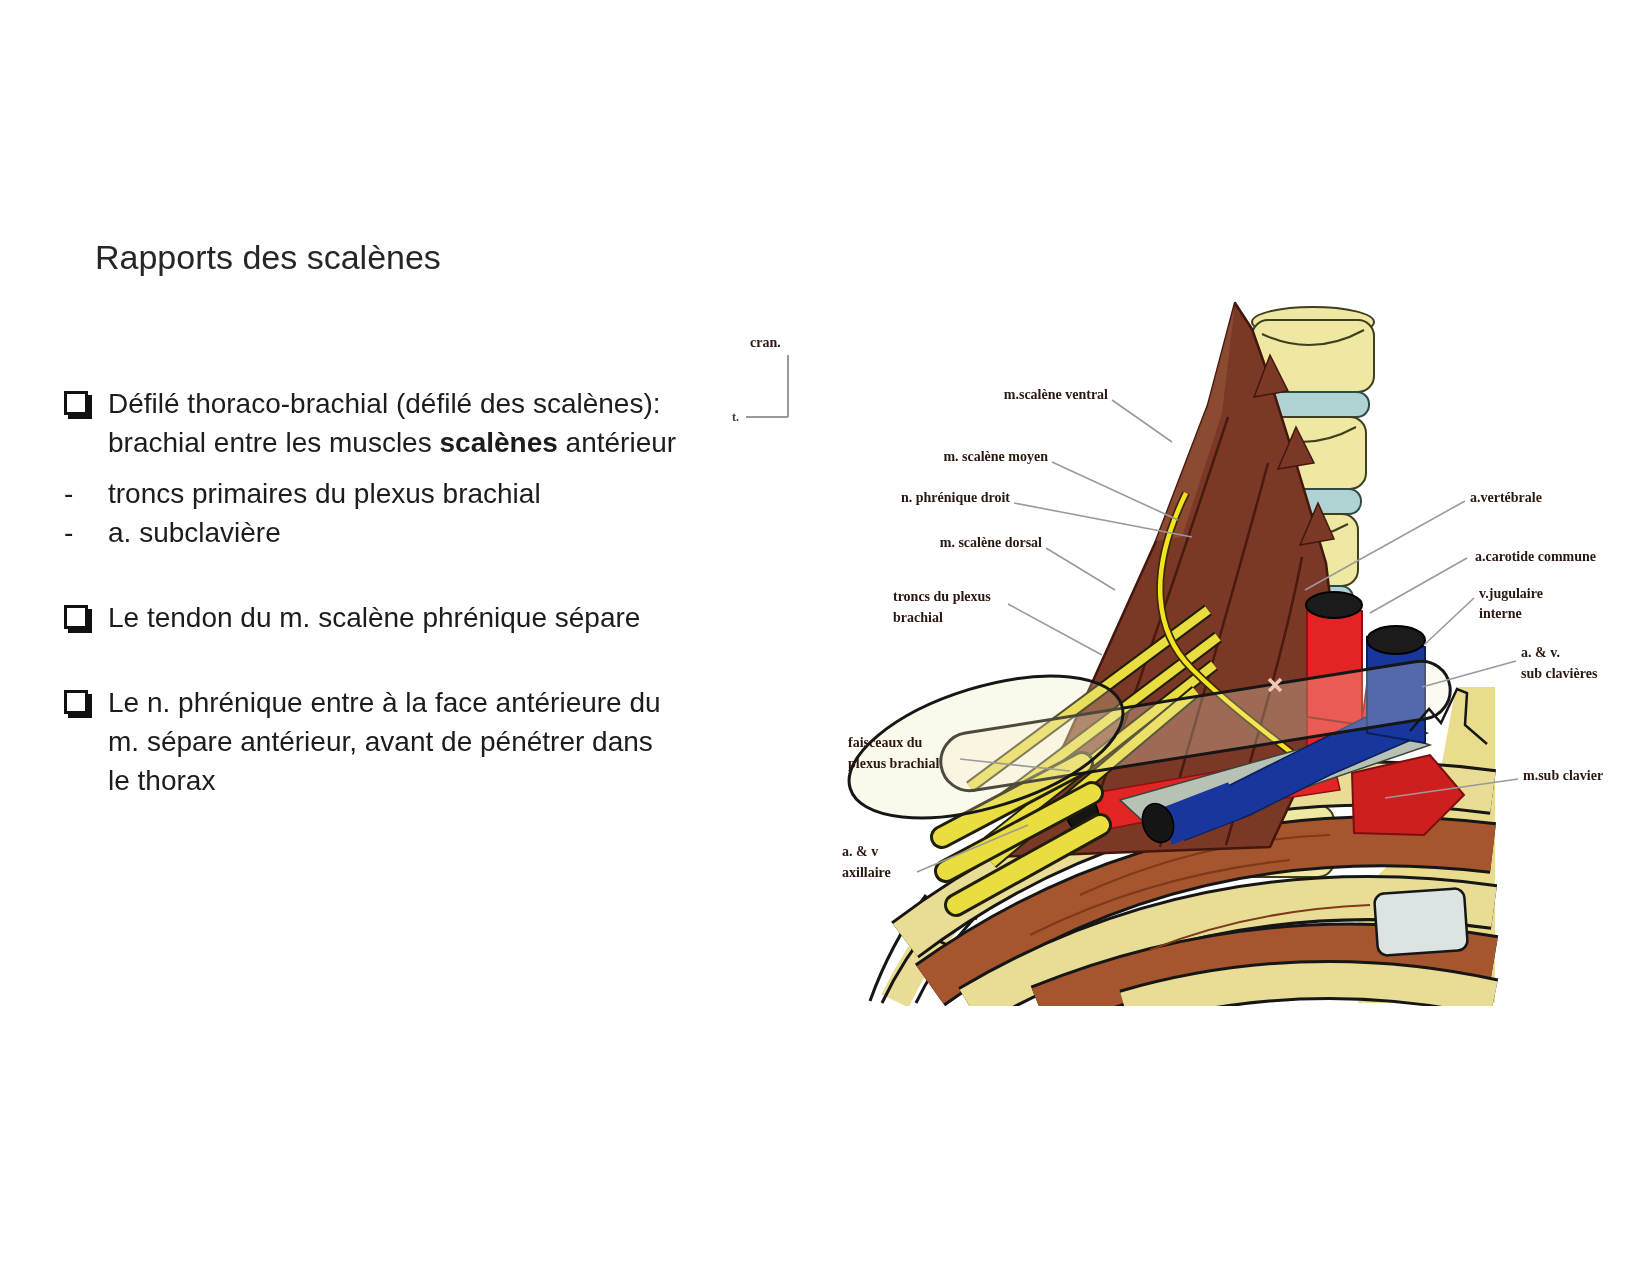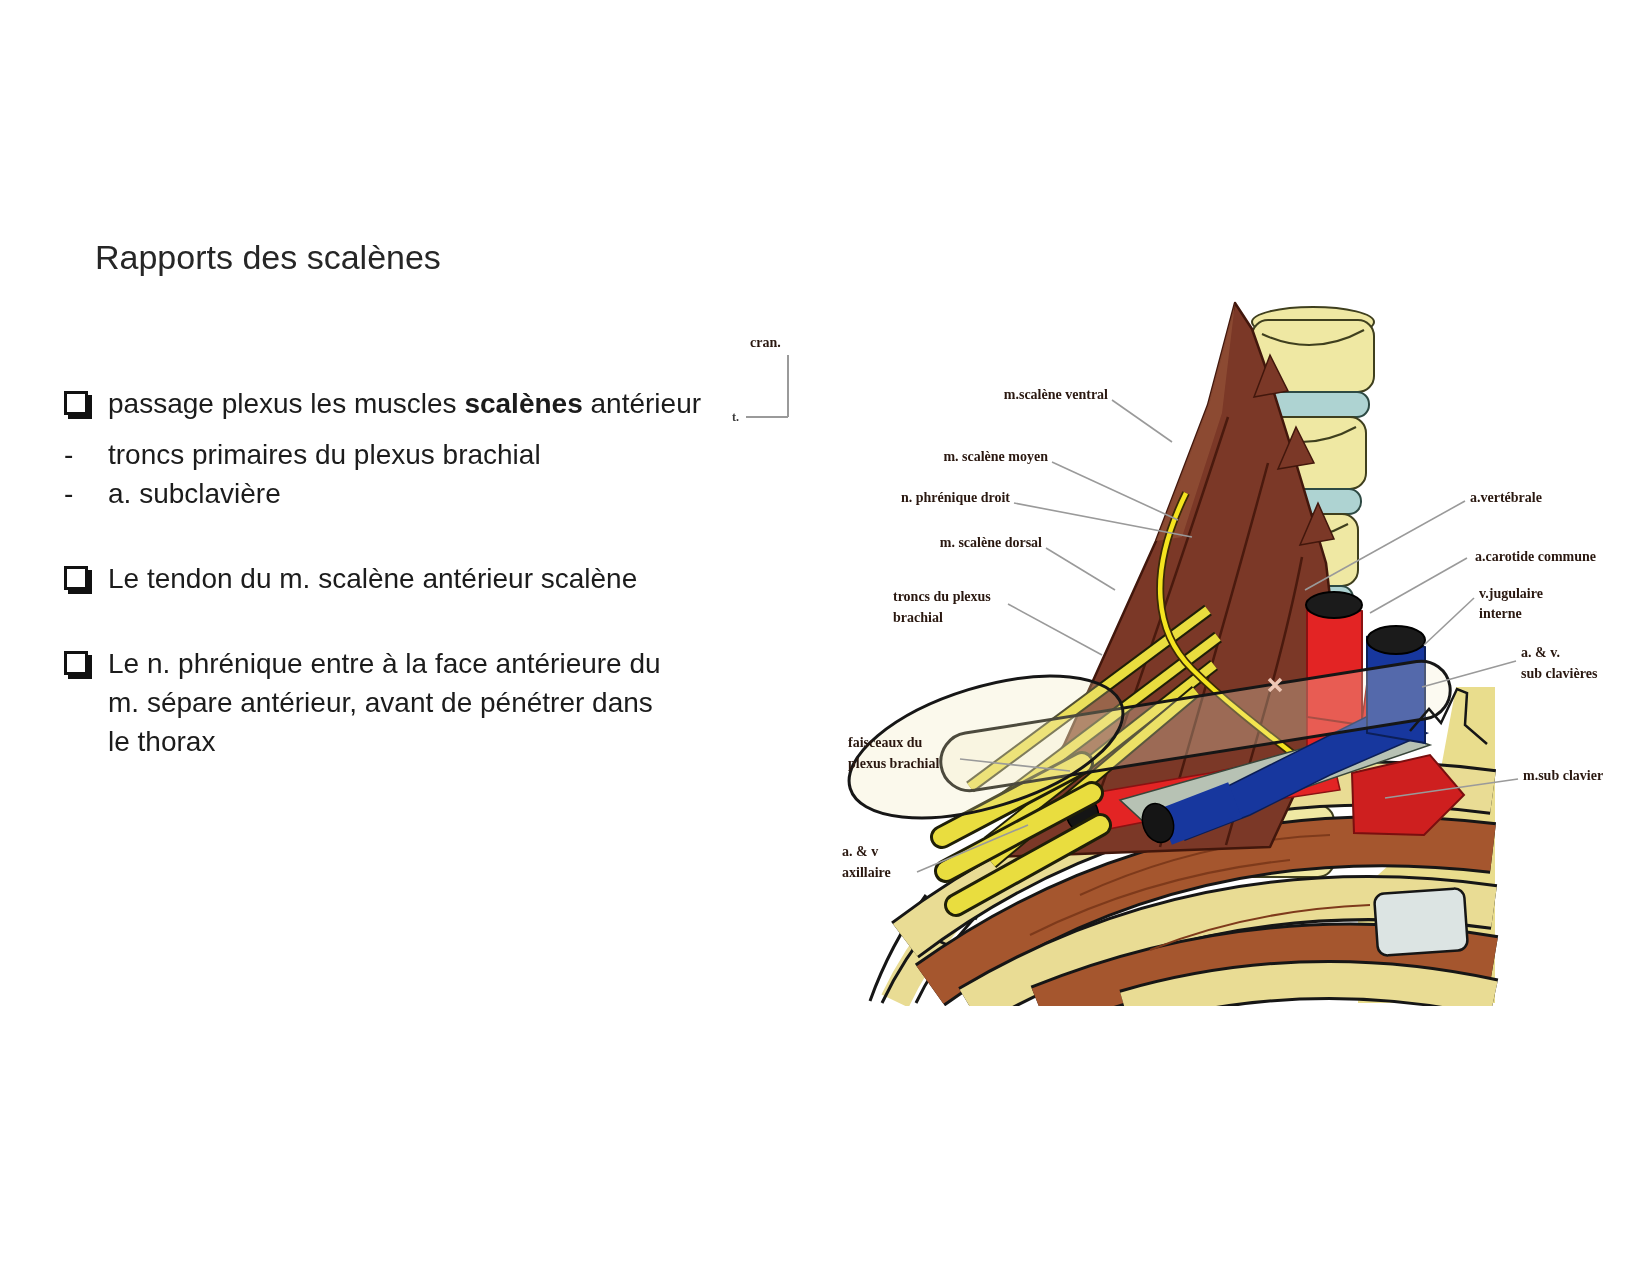--- a/index.html
+++ b/index.html
@@ -23,36 +23,37 @@
 <body>
 
 <div class="page">
 
   <div class="slide-title">Rapports des scalènes</div>
 
   <div class="textcol">
 
     <div class="para">
       <span class="sqmark"></span>
-      <div><span>passage plexus les muscles </span><span class="bold">scalènes</span><span> antérieur</span></div>
+      <div>Défilé thoraco-brachial (défilé des scalènes):</div>
+      <div><span>brachial entre les muscles </span><span class="bold">scalènes</span><span> antérieur</span></div>
     </div>
 
     <div class="para gap-sm">
       <span class="dashmark">-</span>
       <div>troncs primaires du plexus brachial</div>
     </div>
 
     <div class="para">
       <span class="dashmark">-</span>
       <div>a. subclavière</div>
     </div>
 
     <div class="para gap-lg">
       <span class="sqmark"></span>
-      <div>Le tendon du m. scalène antérieur scalène</div>
+      <div>Le tendon du m. scalène phrénique sépare</div>
     </div>
 
     <div class="para gap-lg">
       <span class="sqmark"></span>
       <div>Le n. phrénique entre à la face antérieure du</div>
       <div>m. sépare antérieur, avant de pénétrer dans</div>
       <div>le thorax</div>
     </div>
   </div>
 

